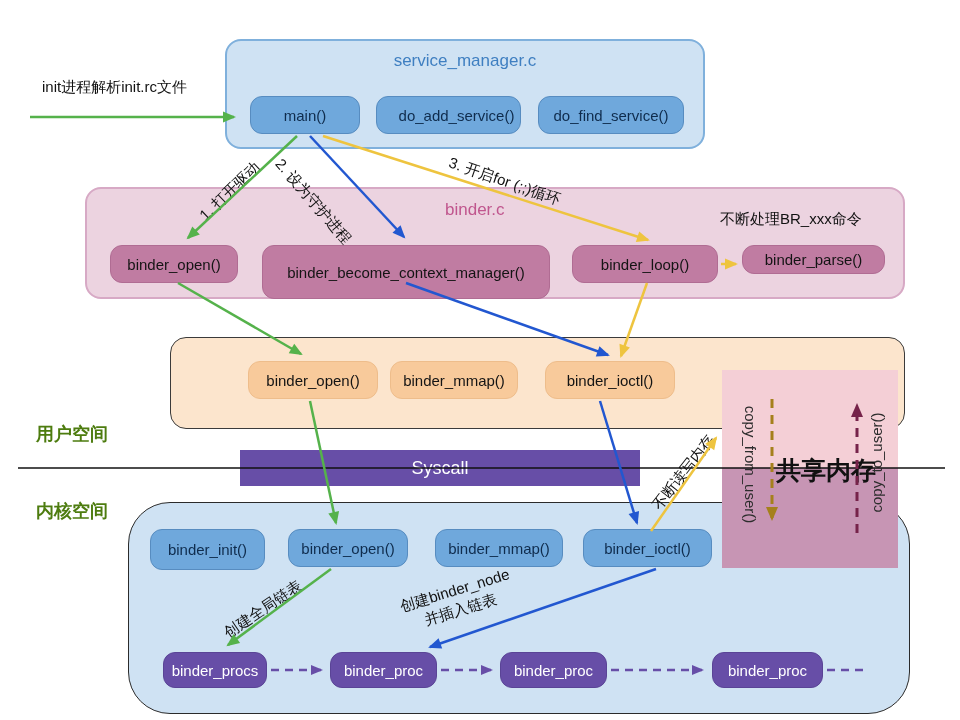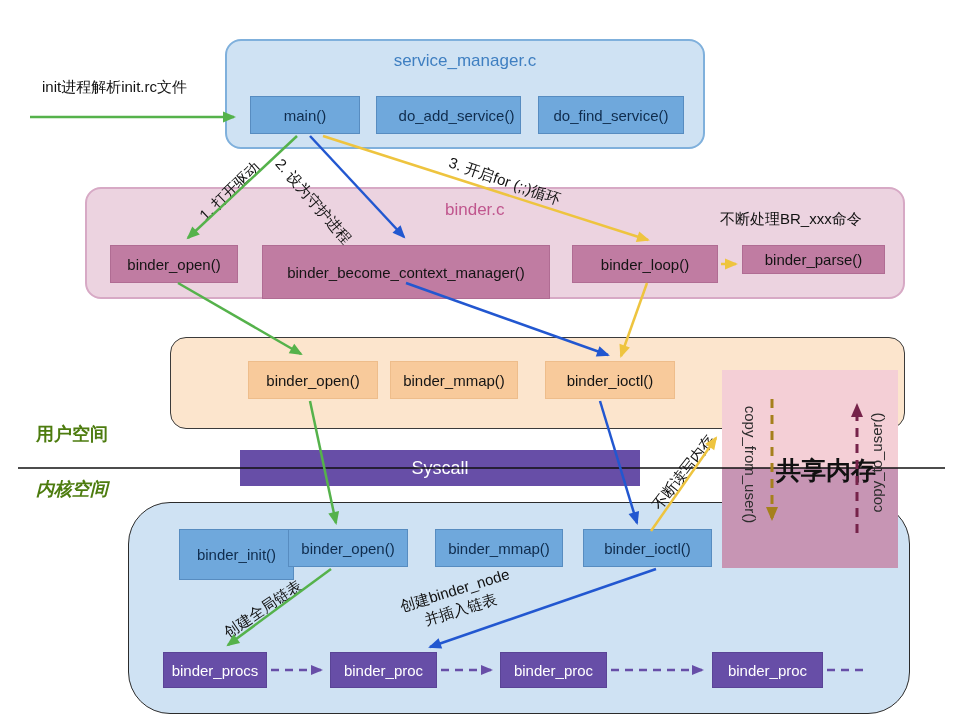--- a/index.html
+++ b/index.html
@@ -5,21 +5,21 @@
   html,body{margin:0;padding:0;background:#ffffff;}
   #canvas{
     position:relative;width:960px;height:720px;overflow:hidden;
     font-family:"Liberation Sans","DejaVu Sans",sans-serif;
     background:#ffffff;
     margin-top:24px;
   }
   .outer-box{position:absolute;border-radius:16px;box-sizing:border-box;}
   .fnbox{
     position:absolute;display:flex;align-items:center;justify-content:center;
-    font-size:15px;color:#10243e;box-sizing:border-box;white-space:nowrap;
+    font-size:15px;color:#10243e;box-sizing:border-box;white-space:nowrap;border-radius:12px;
   }
   .blue-fn{background:#6fa8dc;border:1px solid #578cc0;color:#0f2c4d;}
   .pink-fn{background:#c07ca2;border:1px solid #b06c93;color:#141414;}
   .orange-fn{background:#f8ca9b;border:1px solid #eebd8b;color:#141414;}
   .proc-fn{background:#674ea7;border:1px solid #5a4496;color:#ffffff;}
   .lbl{position:absolute;font-size:15px;color:#111111;white-space:nowrap;}
   .rot{transform-origin:50% 50%;text-align:center;}
   .title{position:absolute;font-size:17px;white-space:nowrap;}
   #syscall-bar{
     position:absolute;left:240px;top:426px;width:400px;height:36px;
@@ -53,26 +53,26 @@
   <div class="fnbox pink-fn" style="left:262px;top:221px;width:288px;height:54px;">binder_become_context_manager()</div>
   <div class="fnbox pink-fn" style="left:572px;top:221px;width:146px;height:38px;">binder_loop()</div>
   <div class="fnbox pink-fn" style="left:742px;top:221px;width:143px;height:29px;">binder_parse()</div>
 
   <div class="outer-box" style="left:170px;top:313px;width:735px;height:92px;background:#fce5cd;border:1.5px solid #3b3b3b;"></div>
   <div class="fnbox orange-fn" style="left:248px;top:337px;width:130px;height:38px;">binder_open()</div>
   <div class="fnbox orange-fn" style="left:390px;top:337px;width:128px;height:38px;">binder_mmap()</div>
   <div class="fnbox orange-fn" style="left:545px;top:337px;width:130px;height:38px;">binder_ioctl()</div>
 
   <div class="space-lbl" style="left:36px;top:398px;">用户空间</div>
-  <div class="space-lbl" style="left:36px;top:453px;font-style:italic;">内核空间</div>
+  <div class="space-lbl" style="left:36px;top:475px;">内核空间</div>
 
   <div id="syscall-bar">Syscall</div>
 
   <div class="outer-box" style="left:128px;top:478px;width:782px;height:212px;background:#cfe2f3;border:1.5px solid #2b2b2b;border-radius:42px;"></div>
-  <div class="fnbox blue-fn" style="left:179px;top:505px;width:115px;height:51px;">binder_init()</div>
+  <div class="fnbox blue-fn" style="left:150px;top:505px;width:115px;height:41px;">binder_init()</div>
   <div class="fnbox blue-fn" style="left:288px;top:505px;width:120px;height:38px;">binder_open()</div>
   <div class="fnbox blue-fn" style="left:435px;top:505px;width:128px;height:38px;">binder_mmap()</div>
   <div class="fnbox blue-fn" style="left:583px;top:505px;width:129px;height:38px;">binder_ioctl()</div>
   <div class="fnbox proc-fn" style="left:163px;top:628px;width:104px;height:36px;">binder_procs</div>
   <div class="fnbox proc-fn" style="left:330px;top:628px;width:107px;height:36px;">binder_proc</div>
   <div class="fnbox proc-fn" style="left:500px;top:628px;width:107px;height:36px;">binder_proc</div>
   <div class="fnbox proc-fn" style="left:712px;top:628px;width:111px;height:36px;">binder_proc</div>
 
   <div id="shared-box"></div>
   <div class="lbl rot" style="left:685px;top:432px;width:130px;color:#2d2d2d;transform:rotate(90deg);">copy_from_user()</div>

